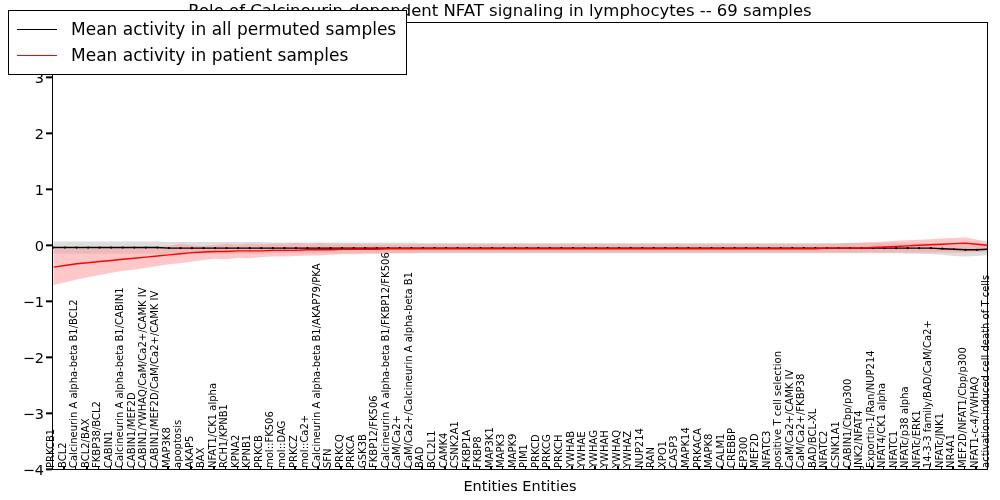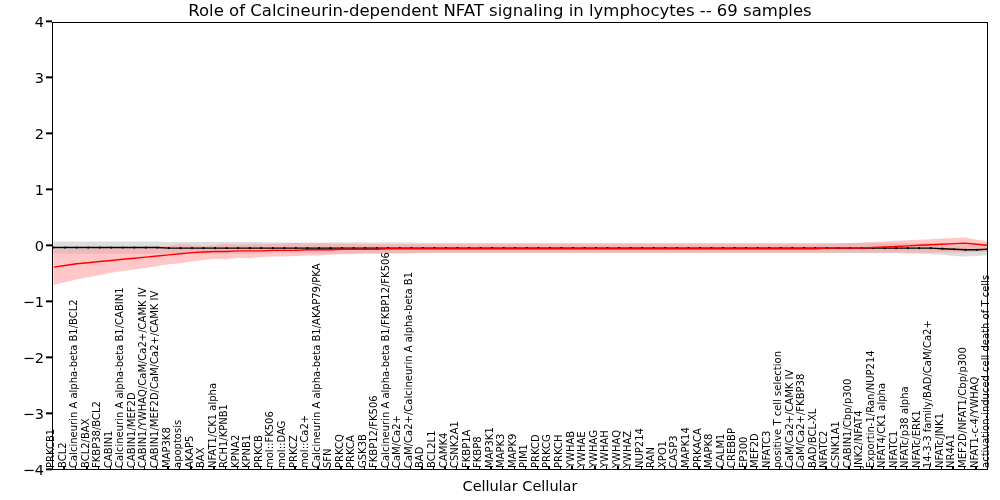--- a/index.html
+++ b/index.html
@@ -335,16 +335,26 @@
       <div class="xtickmark" style="left: 900.22px;"></div>
       <div class="xtl" style="left: 904.47px;">NR4A1</div>
       <div class="xtickmark" style="left: 911.764px;"></div>
       <div class="xtl" style="left: 916.014px;">MEF2D/NFAT1/Cbp/p300</div>
       <div class="xtickmark" style="left: 923.307px;"></div>
       <div class="xtl" style="left: 927.557px;">NFAT1-c-4/YWHAQ</div>
       <div class="xtickmark" style="left: 934.85px;"></div>
       <div class="xtl" style="left: 939.1px;">activation-induced cell death of T cells</div>
     </div>
 
-  <div id="xlabel">Cellular Cellular</div>
-
+  <div id="xlabel">Entities Entities</div>
+
+  <div id="legend">
+      <div class="legrow">
+        <span class="legline" style="border-top-color: rgb(0, 0, 0);"></span>
+        <span class="legtxt">Mean activity in all permuted samples</span>
+      </div>
+      <div class="legrow">
+        <span class="legline" style="border-top-color: rgb(255, 0, 0);"></span>
+        <span class="legtxt">Mean activity in patient samples</span>
+      </div>
+    </div>
 
 </div>
 
 </body></html>

